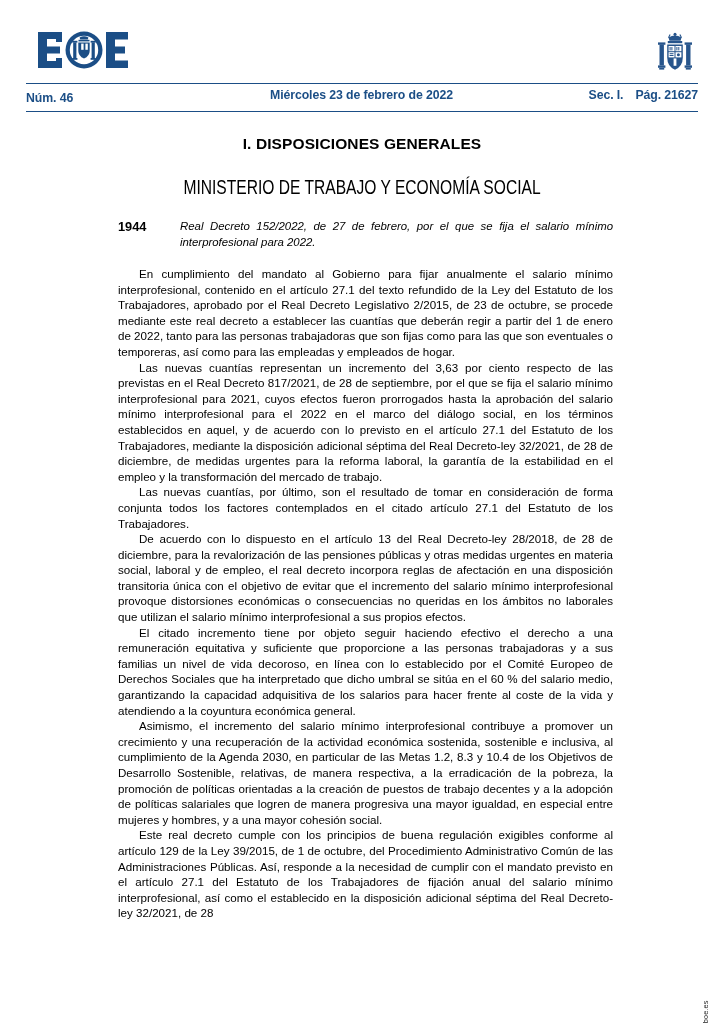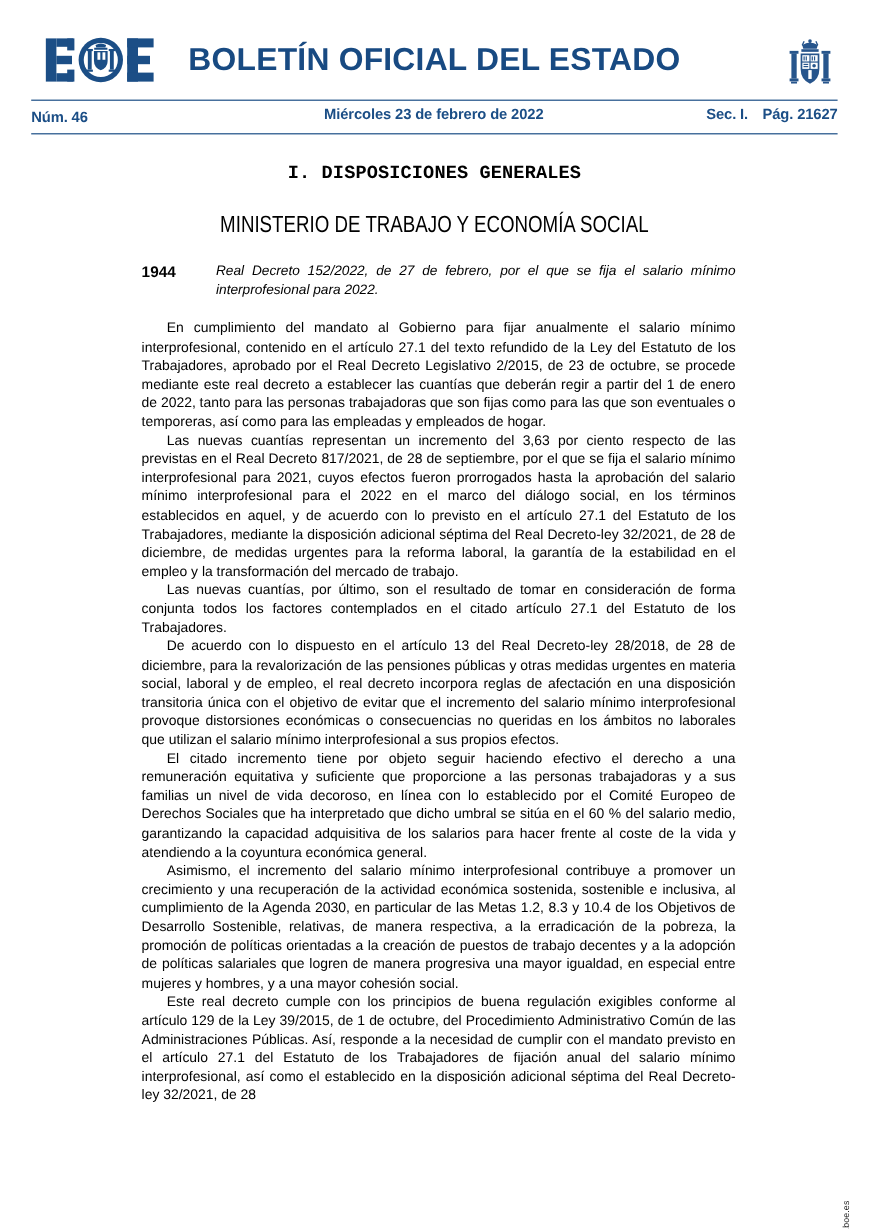--- a/index.html
+++ b/index.html
@@ -107,21 +107,20 @@
 
   
   .section-title {
     position: absolute;
     left: 0; right: 0;
     top: 135px;
     text-align: center;
     font-size: 15.5px;
     font-weight: bold;
     letter-spacing: 0.1px;
-    font-family: Liberation Mono, monospace;
   }
 
   .ministry-title {
     position: absolute;
     left: 0; right: 0;
     top: 176px;
     text-align: center;
     font-size: 19.5px;
     font-weight: normal;
     letter-spacing: 0px;
@@ -229,21 +228,20 @@
       </g>
 
       <g fill="#1b4e86">
         <rect x="68" y="2" width="9" height="36"></rect>
         <rect x="68" y="2" width="22" height="7.5"></rect>
         <rect x="68" y="16.5" width="19" height="7"></rect>
         <rect x="68" y="30.5" width="22" height="7.5"></rect>
       </g>
     </svg>
 
-    <div class="masthead-title">BOLETÍN OFICIAL DEL ESTADO</div>
 
     <svg class="escudo" viewBox="0 0 48 52" aria-label="Escudo de España">
       <g fill="#27558c">
 
         <path d="M17.5 10.5 q6.5 -4.2 13 0 l-0.9 3.2 h-11.2 z"></path>
         <rect x="16.8" y="14" width="14.4" height="2.2"></rect>
         <circle cx="24" cy="7.2" r="1.5"></circle>
         <path d="M17.5 10.8 l1.6 -3.4 M24 9.4 l0 -2.6 M30.5 10.8 l-1.6 -3.4" stroke="#27558c" stroke-width="1.1" fill="none"></path>
 
         <rect x="8.5" y="17.5" width="4.4" height="21"></rect>

